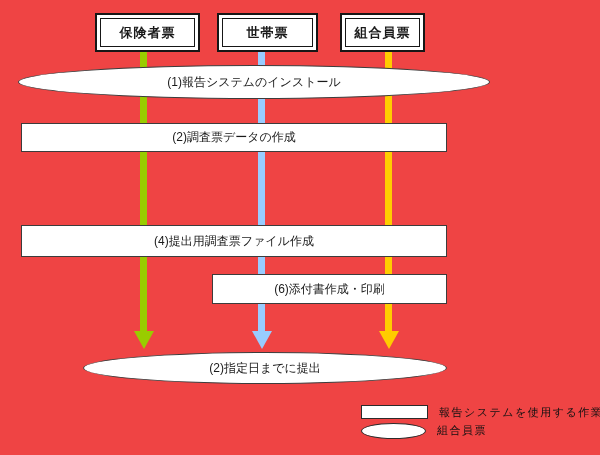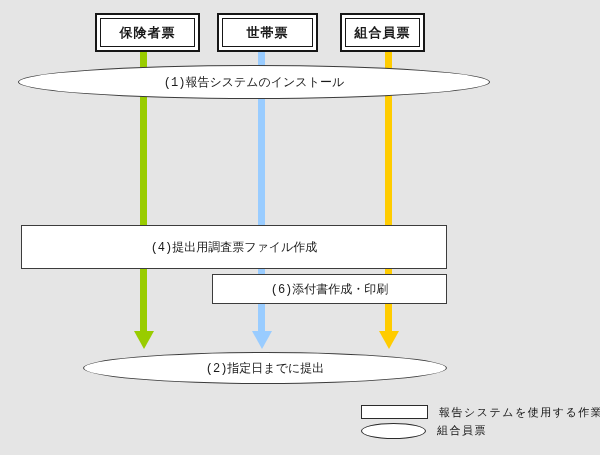--- a/index.html
+++ b/index.html
@@ -1,18 +1,18 @@
 <!DOCTYPE html>
 <html style="--color-insurer: #99CC00; --color-household: #99CCFF; --color-member: #FFCC00; --color-border: #3c3c3c;"><head>
 <meta charset="utf-8">
 <style>
   html,body{margin:0;padding:0;background:#fff;}
   .canvas{
-    position:relative;width:600px;height:455px;background:#e5e5e5;
-    font-family:Liberation Mono, monospace;
+    position:relative;width:600px;height:455px;background:#ef4444;
+    font-family:Liberation Sans, sans-serif;
     color:#1a1a1a;overflow:hidden;
   }
   :root{
     --color-insurer:#99CC00;
     --color-household:#99CCFF;
     --color-member:#FFCC00;
     --color-border:#3c3c3c;
   }
   
   .hdr{
@@ -44,21 +44,21 @@
   .shape{
     position:absolute;box-sizing:border-box;background:#fff;z-index:2;
     border:1px solid var(--color-border);
     display:flex;align-items:center;justify-content:center;
     font-size:12px;white-space:nowrap;
   }
   .ellipse{border-radius:50%;}
   .s1{left:18px;top:65px;width:472px;height:34px;}
   .s2{left:21px;top:123px;width:426px;height:29px;}
   .s3{left:21px;top:175px;width:426px;height:28px;}
-  .s4{left:21px;top:225px;width:426px;height:44px;}
+  .s4{left:21px;top:225px;width:426px;height:32px;}
   .s5{left:212px;top:274px;width:235px;height:30px;}
   .s6{left:83px;top:352px;width:364px;height:32px;}
   
   .legend{position:absolute;left:361px;top:403px;z-index:2;}
   .legend-row{display:flex;align-items:center;height:18px;}
   .legend-sym-rect{
     width:67px;height:14px;box-sizing:border-box;border:1px solid #2b2b2b;background:#fff;
   }
   .legend-sym-ellipse{
     width:65px;height:16px;box-sizing:border-box;border:1px solid #2b2b2b;background:#fff;
@@ -86,20 +86,23 @@
   <div class="shaft insurer"></div>
   <div class="head insurer"></div>
   <div class="shaft household"></div>
   <div class="head household"></div>
   <div class="shaft member"></div>
   <div class="head member"></div>
 
   <div class="shape ellipse s1">
     <span>(1)報告システムのインストール</span>
   </div>
+  <div class="shape s2">
+    <span>(2)調査票データの作成</span>
+  </div>
   <div class="shape s4">
     <span>(4)提出用調査票ファイル作成</span>
   </div>
   <div class="shape s5">
     <span>(6)添付書作成・印刷</span>
   </div>
   <div class="shape ellipse s6">
     <span>(2)指定日までに提出</span>
   </div>
 

